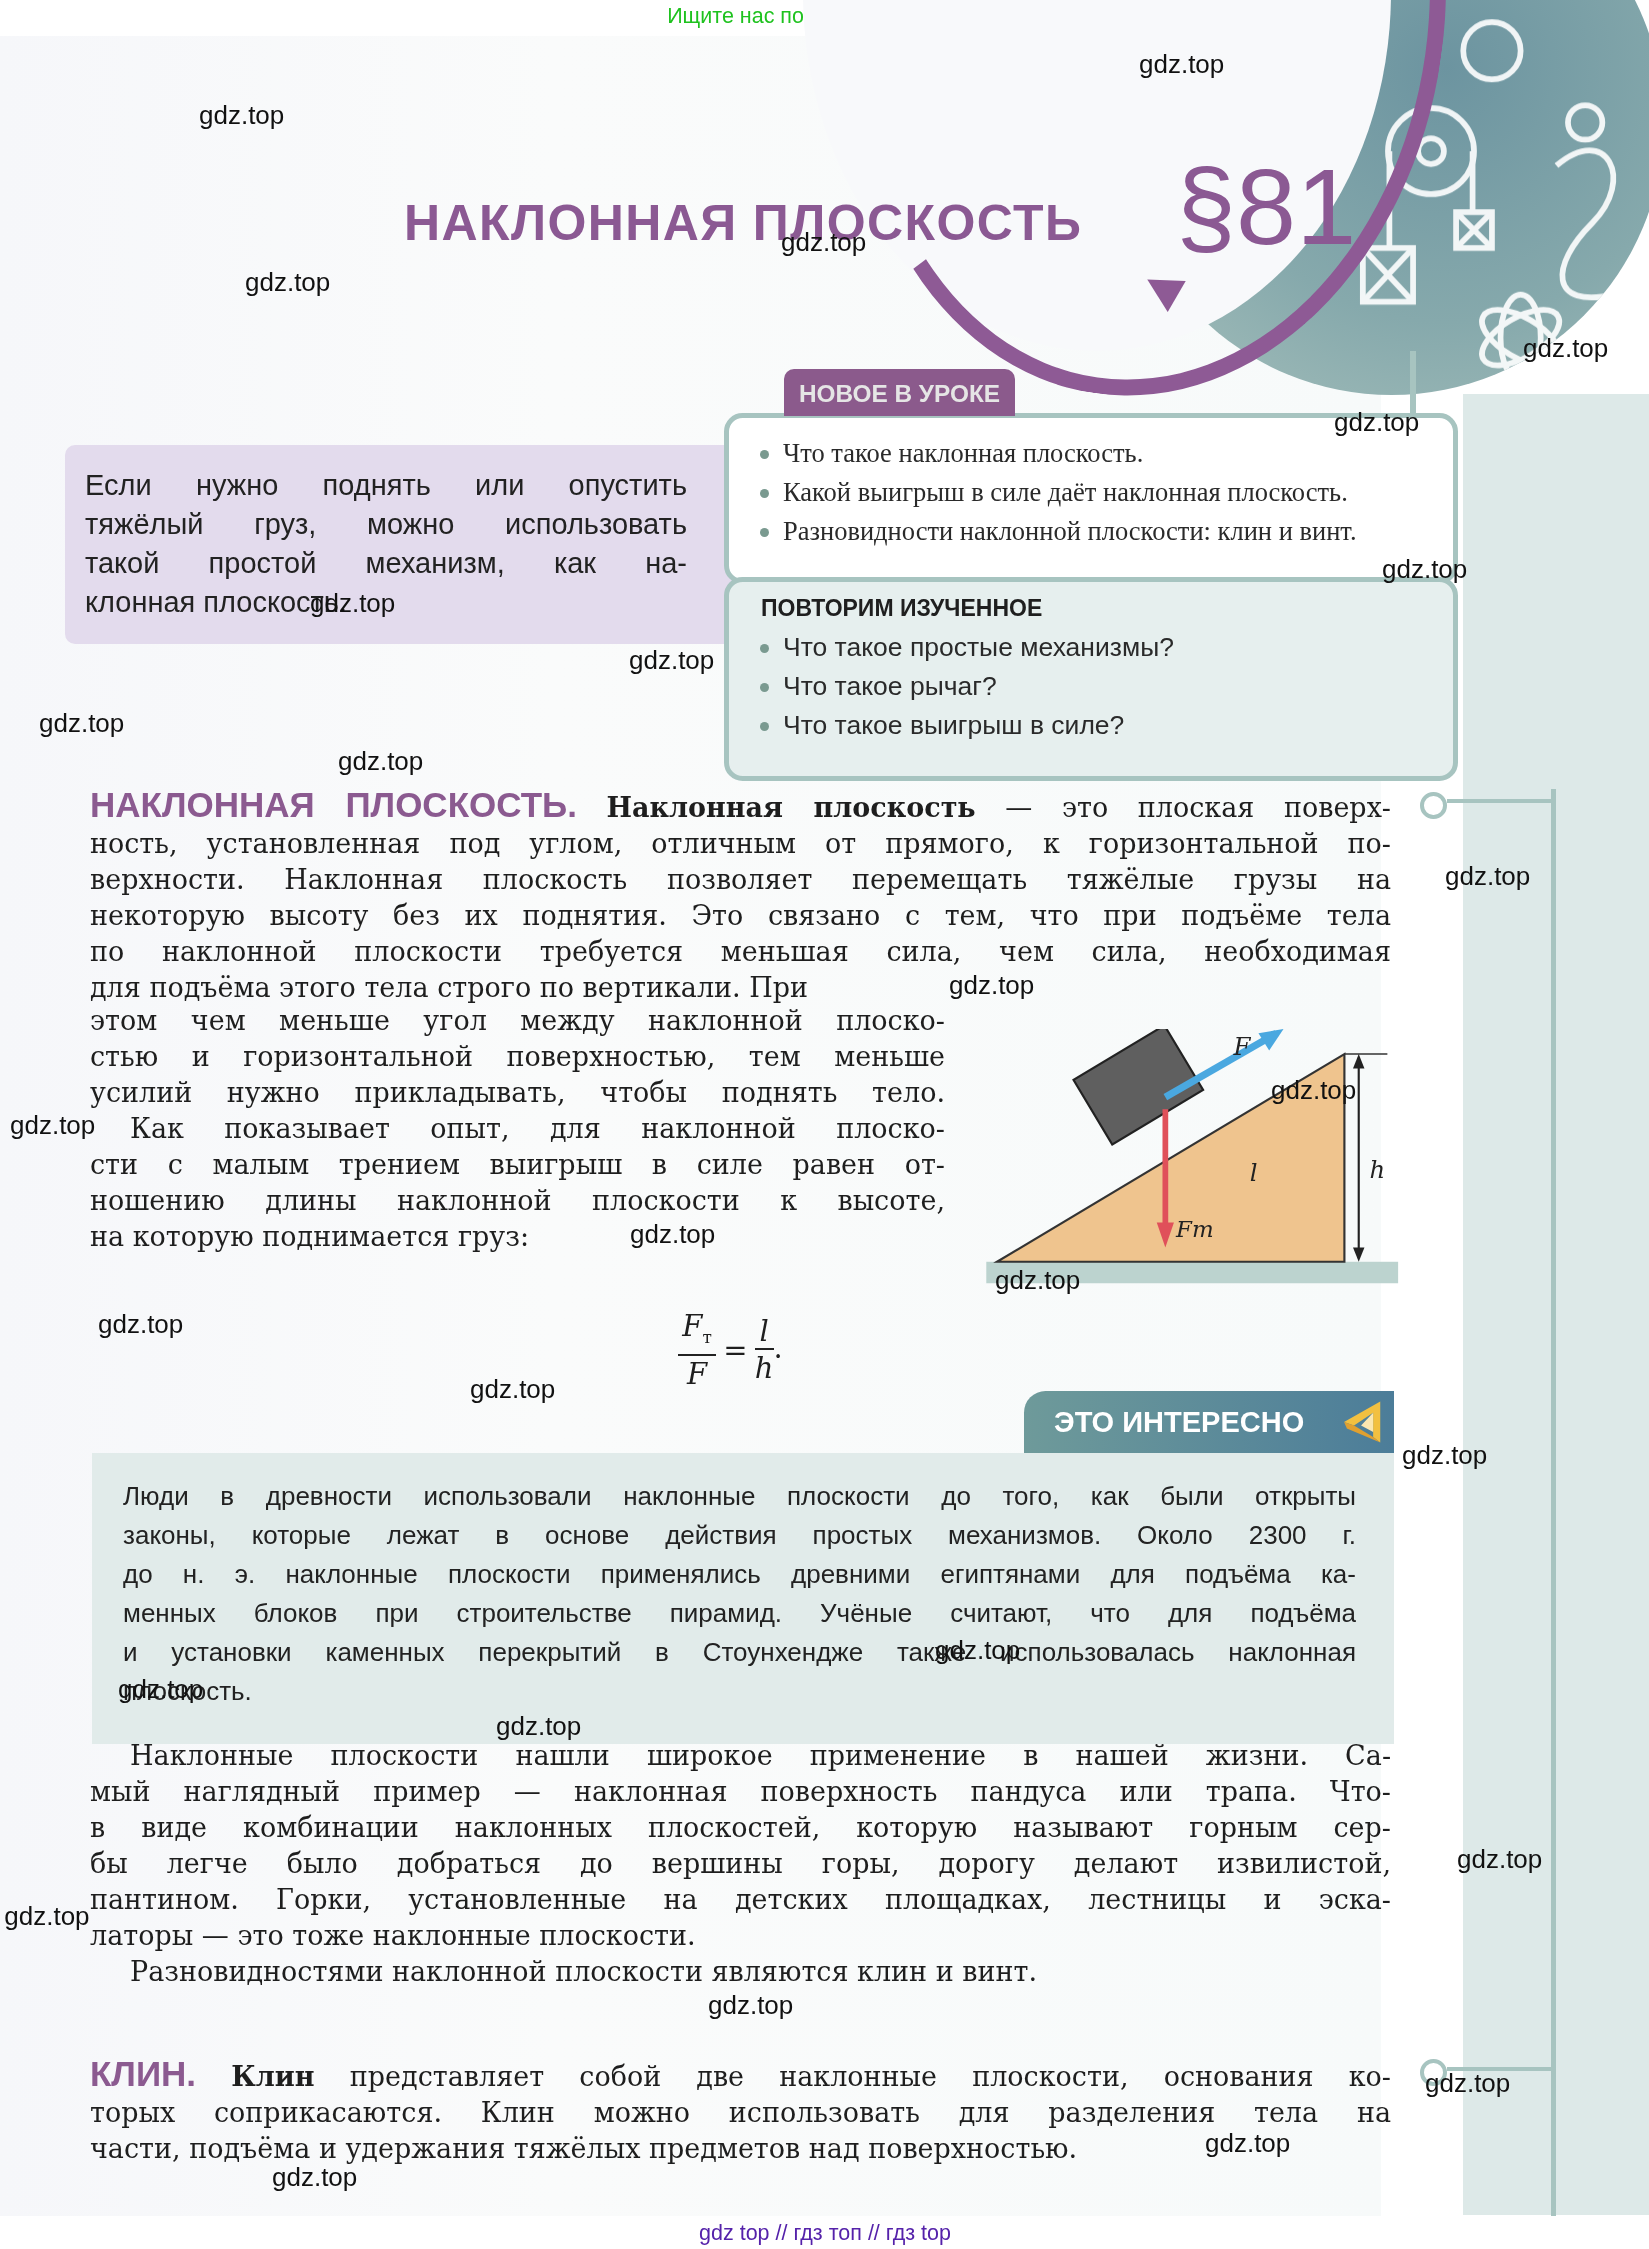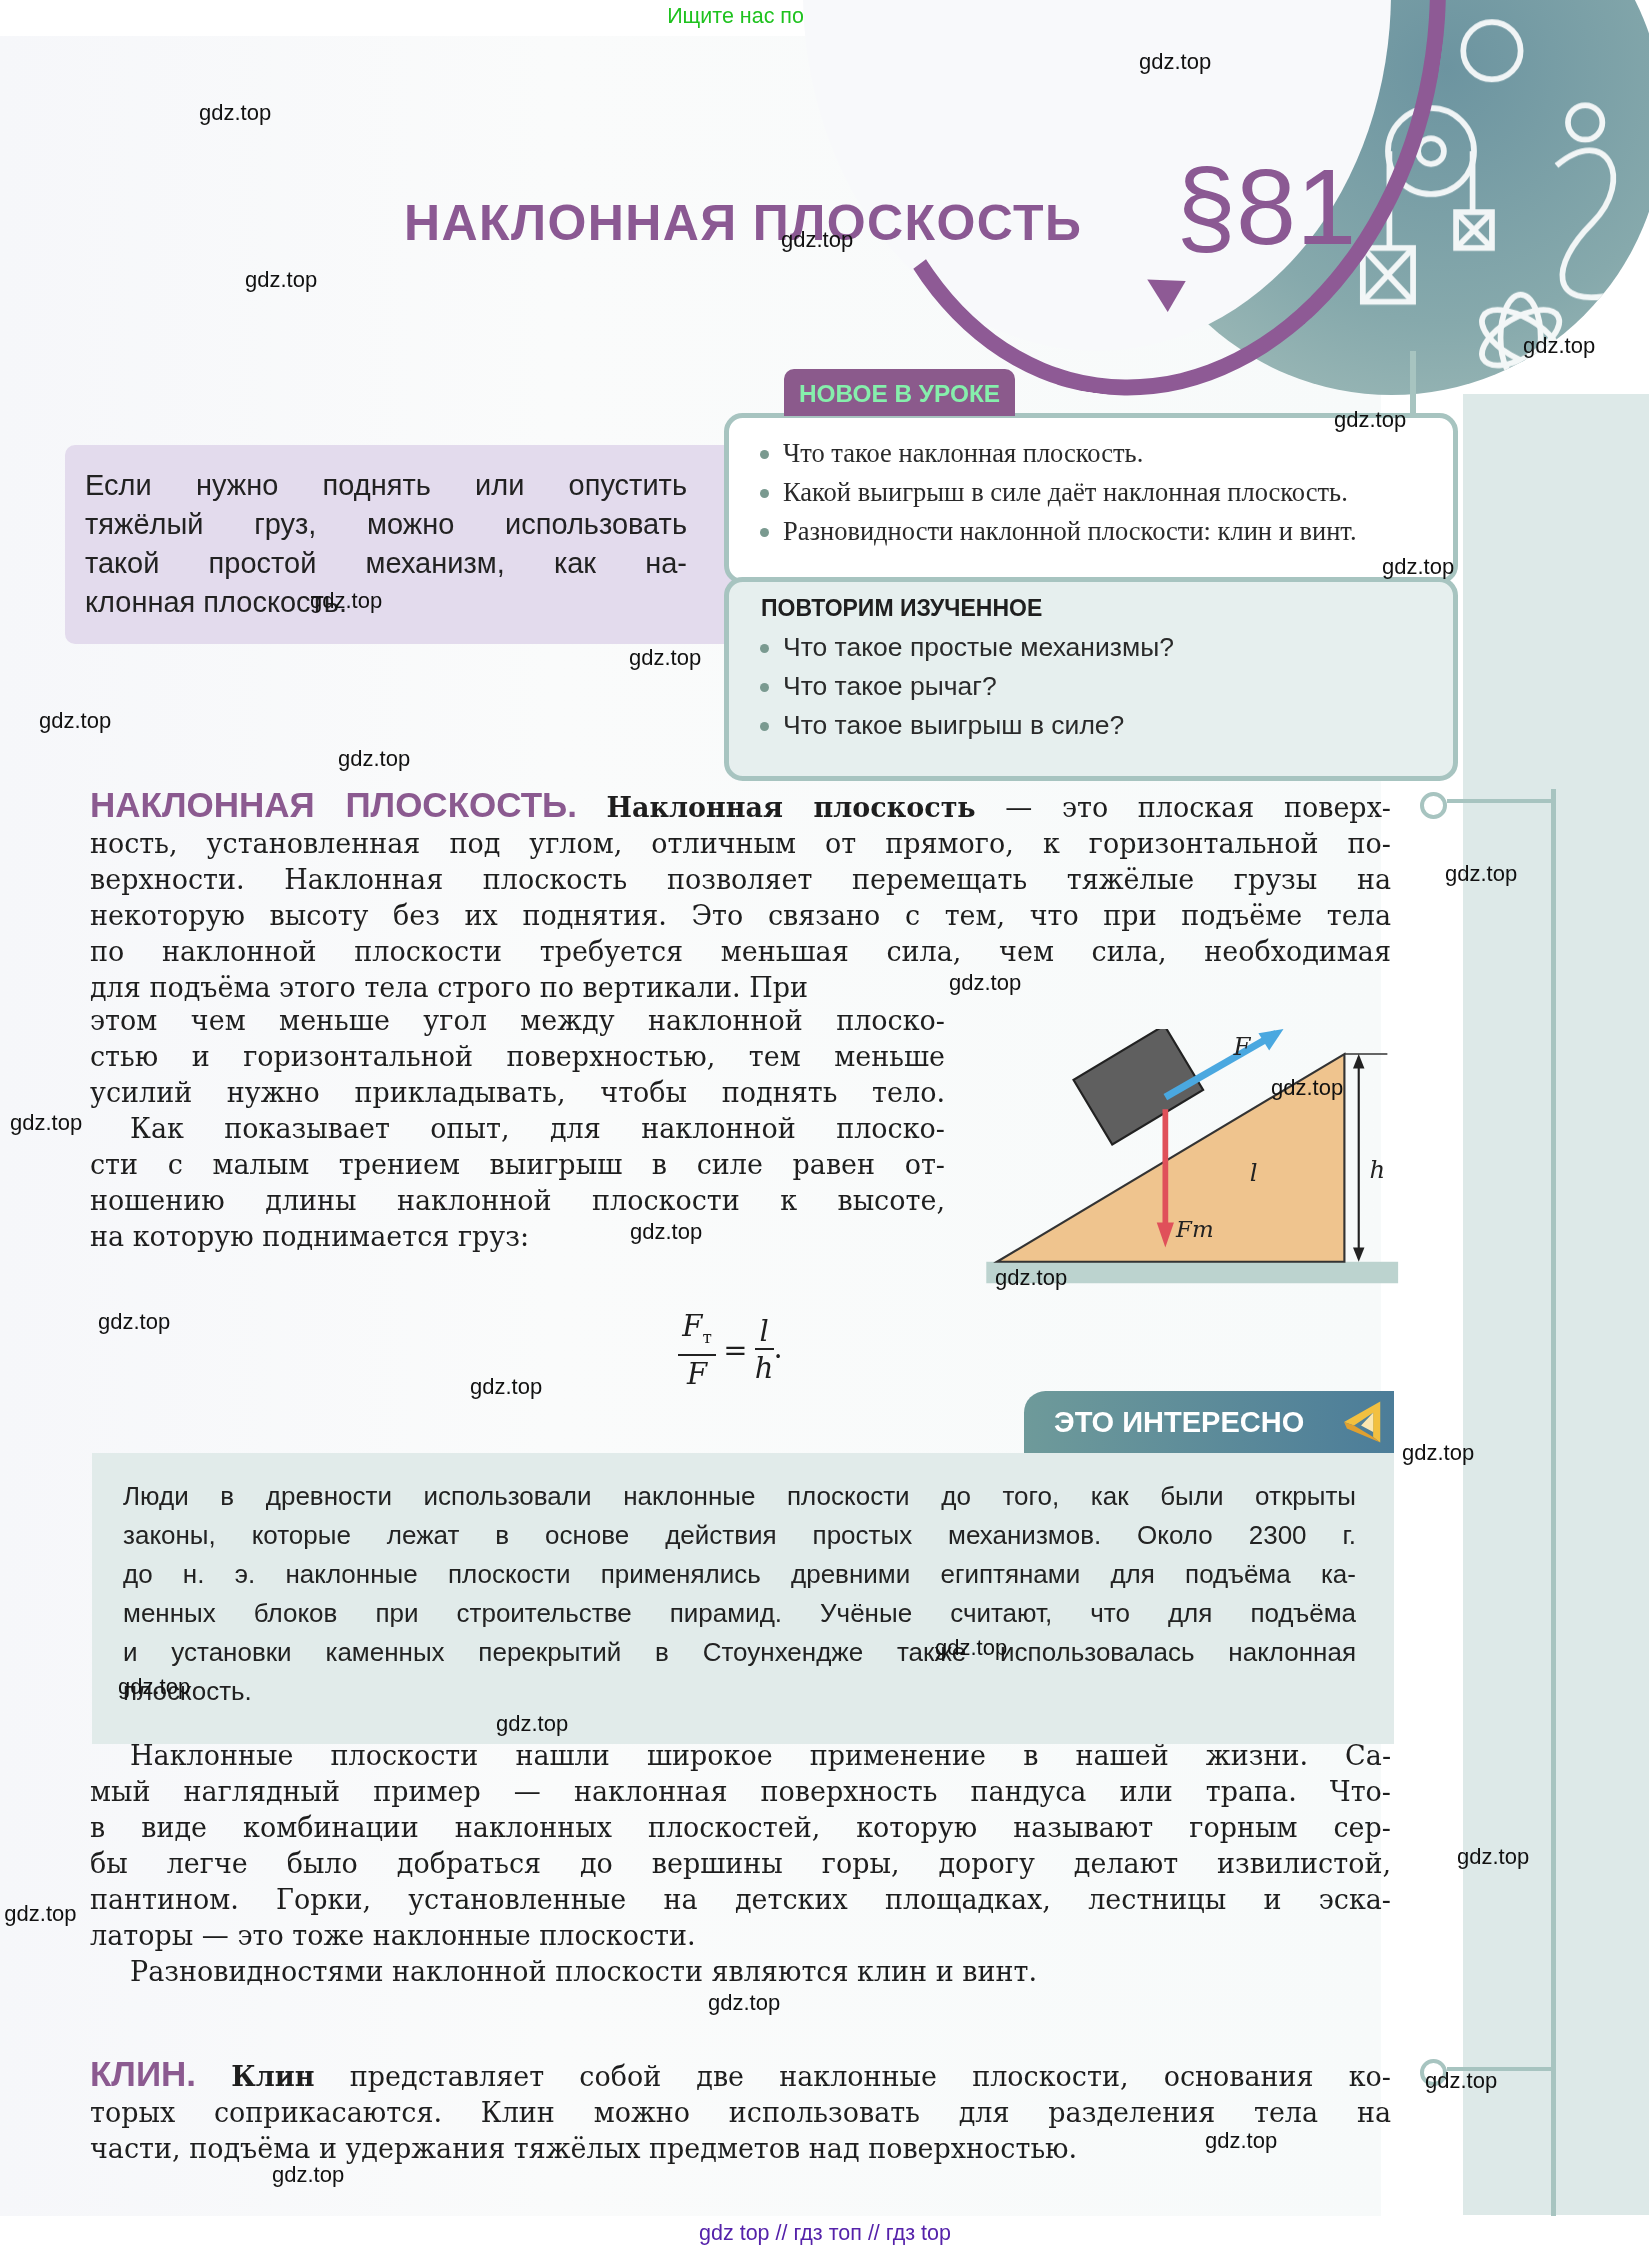--- a/index.html
+++ b/index.html
@@ -64,21 +64,21 @@
     position: absolute; left: 85px; top: 430px; width: 602px;
     font-size: 29px; line-height: 39px; color: #222; text-align: justify;
     text-align-last: justify;
   }
   .intro-text span { display: block; }
   .intro-text span:last-child { text-align-last: left; }
   
   .new-tab {
     position: absolute; left: 784px; top: 333px; width: 231px; height: 47px;
     background: #8b5a8c; border-radius: 10px 10px 0 0;
-    color: #86efac; font-size: 24.4px; font-weight: bold; line-height: 50px; text-align: center;
+    color: #e5e5e5; font-size: 24.4px; font-weight: bold; line-height: 50px; text-align: center;
   }
   .new-box {
     position: absolute; left: 724px; top: 377px; width: 724px; height: 161px;
     background: #ffffff; border: 5.7px solid #a7c4c0; border-radius: 18.6px 18.6px 18.6px 18.6px;
   }
   .repeat-box {
     position: absolute; left: 724px; top: 541px; width: 724px; height: 194px;
     background: #e6efee; border: 5.7px solid #a7c4c0; border-radius: 18.6px;
   }
   .box-list { list-style: none; margin: 0; padding: 0; position: absolute; }
@@ -133,21 +133,21 @@
     position: absolute; left: 92px; top: 1417px; width: 1302px; height: 291px;
     background: #e1ebea;
   }
   .interesting-text {
     position: absolute; left: 123px; top: 1441px; width: 1233px;
     font-size: 26px; line-height: 39px; color: #222;
   }
   .interesting-text .line { display: block; text-align: justify; text-align-last: justify; white-space: nowrap; }
   .interesting-text .line.last { text-align-last: left; }
   .watermark {
-    position: absolute; font-family: "Liberation Sans", sans-serif; font-size: 22px; color: #111;
+    position: absolute; font-family: "Liberation Sans", sans-serif; font-size: 26px; color: #111;
   }
   .bottom-banner {
     position: absolute; left: 0; top: 2216px; width: 1650px; height: 34px; text-align: center;
     font-size: 21.5px; color: #5522aa; line-height: 34px;
   }
 </style>
 </head>
 <body>
 
 <div class="top-banner">Ищите нас по запросу ГДЗ ТОП</div>

